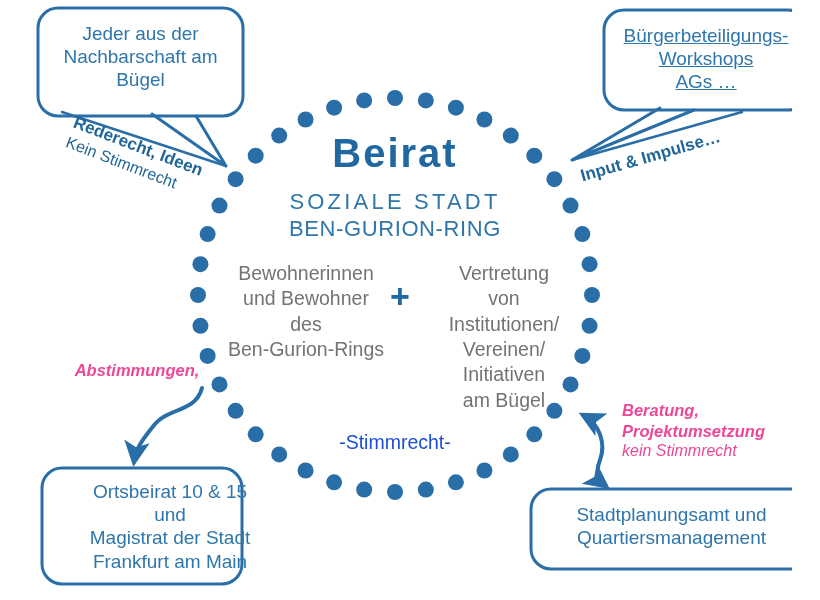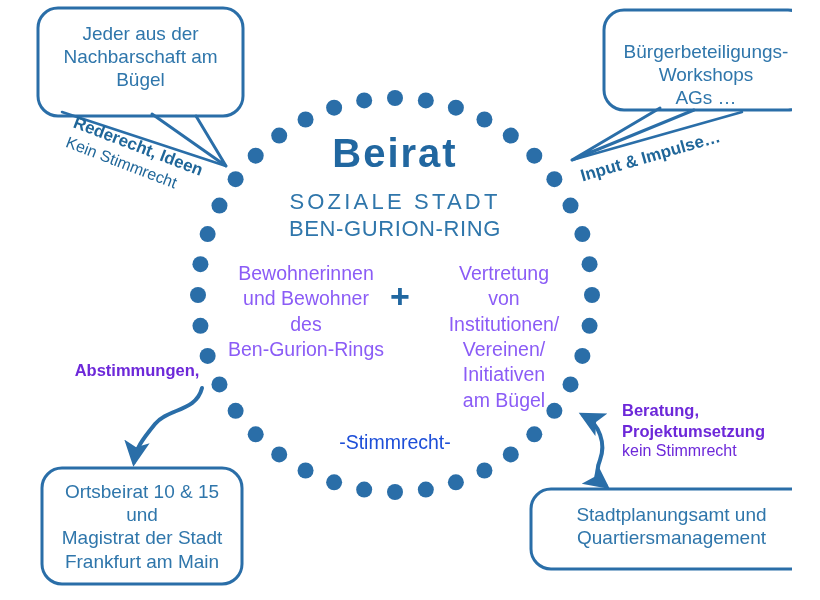--- a/index.html
+++ b/index.html
@@ -58,42 +58,43 @@
     color: #2f76ab;
   }
   #title-sub2 {
     font-size: 22px;
     letter-spacing: 0.6px;
     color: #2f76ab;
   }
 
   .col-text {
     font-size: 19.5px;
-    color: #8b5cf6;
+    color: #737373;
     line-height: 1.30;
   }
 
   #plus-sign {
     position: absolute;
     font-size: 34px;
     font-weight: bold;
     color: #2167a0;
     line-height: 1;
   }
 
   #stimmrecht {
     font-size: 19.5px;
     color: #1d4ed8;
   }
 
   .annot {
     position: absolute;
-    color: #6d28d9;
+    color: #ec4899;
     text-align: left;
     line-height: 1.25;
+    font-style: italic;
   }
   .annot .reg { font-weight: normal; }
 
   .rot-annot {
     position: absolute;
     color: #1f6699;
     line-height: 1.3;
     white-space: nowrap;
   }
   .rot-annot .l1 { font-weight: bold; font-size: 17px; display:block; }
@@ -180,25 +181,25 @@
 
     <path d="M 202,388 C 196,412 168,408 155,424 C 142,440 136,448 134,462" fill="none" stroke="#2a6ea8" stroke-width="4" stroke-linecap="round" marker-end="url(#arrowFilled)"></path>
 
     <path d="M 583,415 C 600,424 606,444 600,460 C 595,473 598,480 606,486" fill="none" stroke="#2a6ea8" stroke-width="4" stroke-linecap="round" marker-start="url(#arrowFilledStart)" marker-end="url(#arrowFilled2)"></path>
   </svg>
 
   <div class="txt bubble-text" style="left:40px; top:22px; width:201px;">Jeder aus der
 Nachbarschaft am
 Bügel</div>
 
-  <div class="txt bubble-text" style="left:606px; top:40px; width:200px;">Bürgerbeteiligungs-
+  <div class="txt bubble-text" style="left:606px; top:24px; width:200px;text-decoration:underline;">Bürgerbeteiligungs-
 Workshops
 AGs …</div>
 
-  <div class="txt box-text" style="left:44px; top:480px; width:196px;">Ortsbeirat 10 &amp; 15
+  <div class="txt box-text" style="left:44px; top:480px; width:196px;padding-left:28px;">Ortsbeirat 10 &amp; 15
 und
 Magistrat der Stadt
 Frankfurt am Main</div>
 
   <div class="txt box-text" style="left:533px; top:503px; width:277px;">Stadtplanungsamt und
 Quartiersmanagement</div>
 
   <div class="txt" id="title-main" style="left:245px; top:129px; width:300px;">Beirat</div>
   <div class="txt" id="title-sub1" style="left:245px; top:177px; width:300px;margin-top:12px;">SOZIALE STADT</div>
   <div class="txt" id="title-sub2" style="left:245px; top:216px; width:300px;">BEN-GURION-RING</div>

